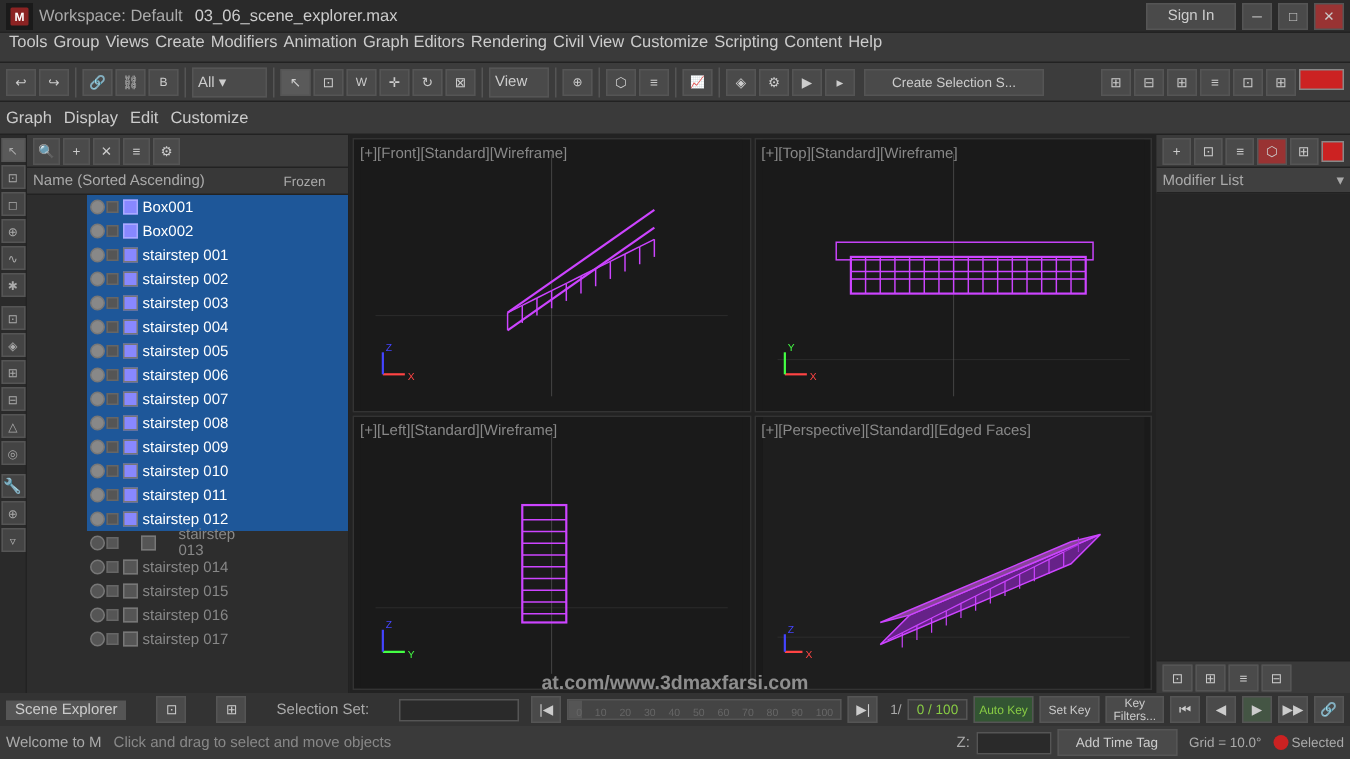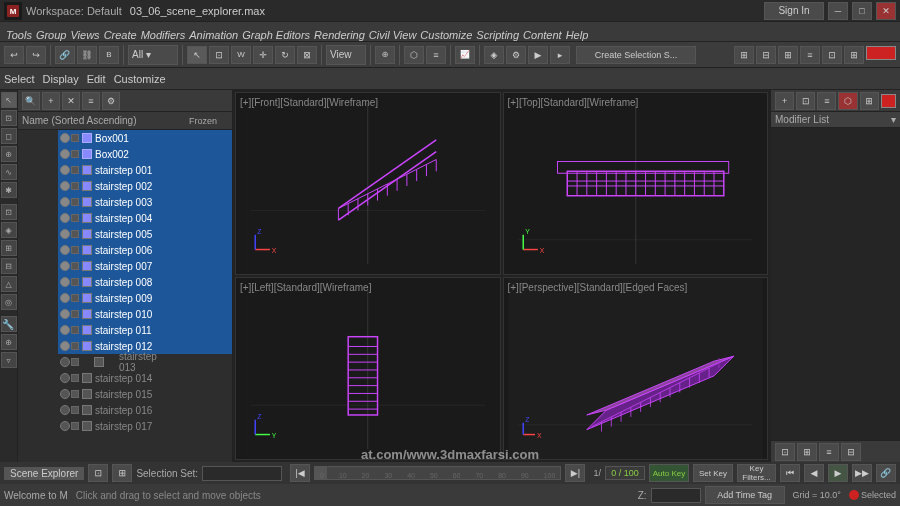--- a/index.html
+++ b/index.html
@@ -29,27 +29,26 @@
       background: #1a1a1a;
       display: flex;
       align-items: center;
       justify-content: center;
       margin-right: 4px;
     }
 
     
     .secondary-menu {
       display: flex;
-      align-items: flex-end;
+      align-items: flex-start;
       background: #3a3a3a;
       height: 20px;
       padding: 0 4px;
       border-bottom: 1px solid #222;
       gap: 10px;
-      font-style: italic;
     }
     .menu-item {
       color: #ccc;
       font-size: 11px;
       cursor: pointer;
       padding: 0 2px;
     }
 
     
     .toolbar {
@@ -464,21 +463,21 @@
         <button class="btn-small" style="font-size:9px;">⊟</button>
         <button class="btn-small" style="font-size:9px;">⊞</button>
         <button class="btn-small" style="font-size:9px;">≡</button>
         <button class="btn-small" style="font-size:9px;">⊡</button>
         <button class="btn-small" style="font-size:9px;">⊞</button>
         <div class="color-swatch"></div>
       </div>
     </div>
 
     <div class="action-bar">
-      <span class="action-item">Select</span>
+      <span class="action-item">Graph</span>
       <span class="action-item">Display</span>
       <span class="action-item">Edit</span>
       <span class="action-item">Customize</span>
     </div>
   </div>
 
   <div class="middle-section">
 
     <div class="side-icons">
       <div class="side-icon" style="background:#5a5a5a;">↖</div>
@@ -892,21 +891,21 @@
         <button class="btn-small">≡</button>
         <button class="btn-small">⊟</button>
       </div>
     </div>
   </div>
 
   <div class="bottom-area">
 
     <div class="bottom-row1">
 
-      <div style="display:flex; align-items:center; padding:0 4px; gap:4px;">
+      <div style="display:flex; align-items:center; padding:0 4px; gap:20px;">
         <div class="scene-explorer-tab">Scene Explorer</div>
         <button class="btn-small">⊡</button>
         <button class="btn-small">⊞</button>
         <span style="color:#aaa; font-size:10px;">Selection Set:</span>
         <input type="text" style="width: 80px; background: rgb(42, 42, 42); border: 1px solid rgb(85, 85, 85); color: rgb(204, 204, 204); font-size: 10px; padding: 1px 3px;" value="">
       </div>
 
       <div style="flex:1; display:flex; align-items:center; padding:0 4px; gap:4px;">
         <button class="btn-small">|◀</button>
         <div class="timeline-slider" style="flex:1;">

